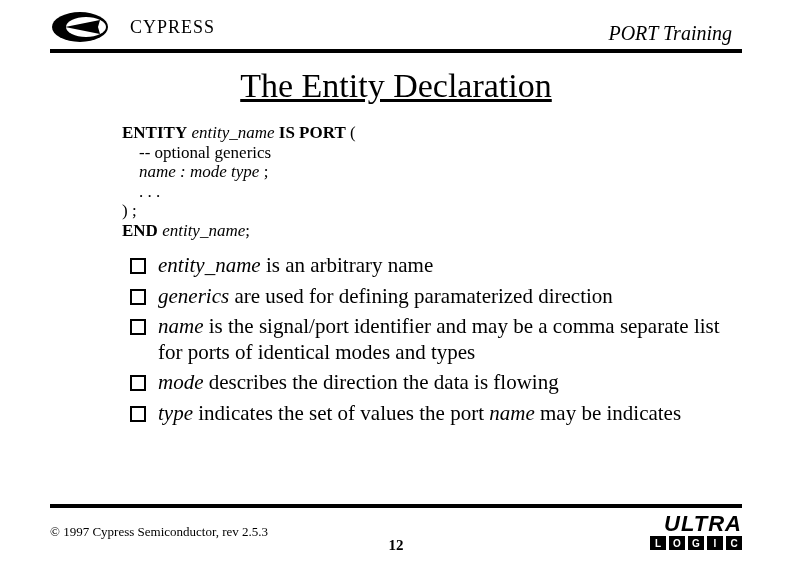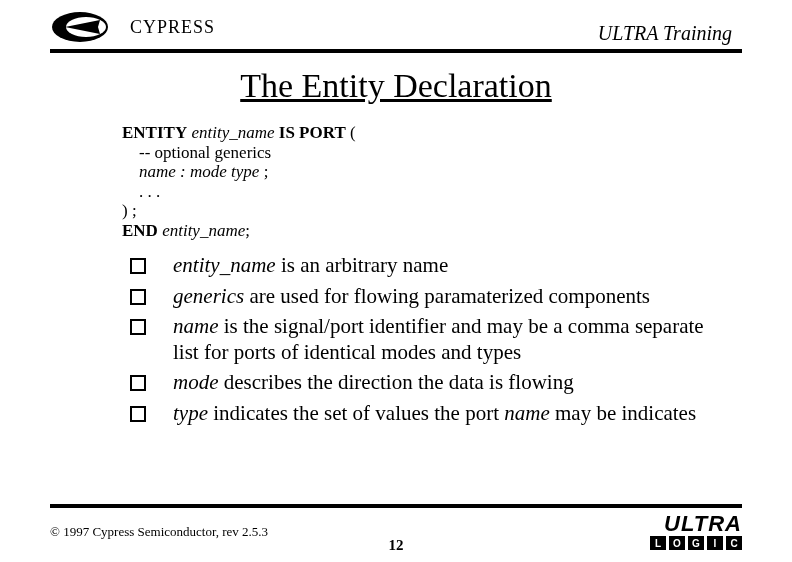--- a/index.html
+++ b/index.html
@@ -61,21 +61,21 @@
   .code-block .kw { font-weight: bold; }
   .code-block .it { font-style: italic; }
   .bullets {
     margin: 12px 60px 0 130px;
     font-size: 21px;
     line-height: 1.25;
   }
   .bullets li {
     list-style: none;
     position: relative;
-    padding-left: 43px;
+    padding-left: 28px;
     margin-bottom: 4px;
   }
   .bullets li::before {
     content: "";
     position: absolute;
     left: 0;
     top: 6px;
     width: 12px;
     height: 12px;
     border: 2px solid #000;
@@ -146,36 +146,36 @@
 
 <div class="header">
   <div class="logo">
     <svg class="logo-mark" viewBox="0 0 60 35">
       <ellipse cx="30" cy="17" rx="28" ry="15" fill="#000"></ellipse>
       <ellipse cx="36" cy="17" rx="20" ry="10" fill="#fff"></ellipse>
       <path d="M 15 17 L 50 10 L 48 17 L 50 24 Z" fill="#000"></path>
     </svg>
     <span class="logo-text">CYPRESS</span>
   </div>
-  <div class="header-title">ULTRA Training</div>
+  <div class="header-title">PORT Training</div>
 </div>
 <hr class="hr-top">
 
 <h1 class="slide-title">The Entity Declaration</h1>
 
 <div class="code-block"><span class="kw">ENTITY</span><span class="it"> entity_name</span><span class="kw"> IS PORT</span><span> (</span>
 <span>    -- optional generics</span>
 <span class="it">    name : mode type</span><span> ;</span>
 <span>    . . .</span>
 <span>) ;</span>
 <span class="kw">END</span><span class="it"> entity_name</span><span>;</span></div>
 
 <ul class="bullets">
   <li><span class="term">entity_name</span><span> is an arbitrary name</span></li>
-  <li><span class="term">generics</span><span> are used for flowing paramaterized components</span></li>
+  <li><span class="term">generics</span><span> are used for defining paramaterized direction</span></li>
   <li><span class="term">name</span><span> is the signal/port identifier and may be a comma separate list for ports of identical modes and types</span></li>
   <li><span class="term">mode</span><span> describes the direction the data is flowing</span></li>
   <li><span class="term">type</span><span> indicates the set of values the port </span><span class="term">name</span><span> may be indicates</span></li>
 </ul>
 
 <div class="footer">
   <hr class="hr-bottom">
   <div class="footer-row">
     <span class="copyright">© 1997 Cypress Semiconductor, rev 2.5.3</span>
     <span class="page-num">12</span>

